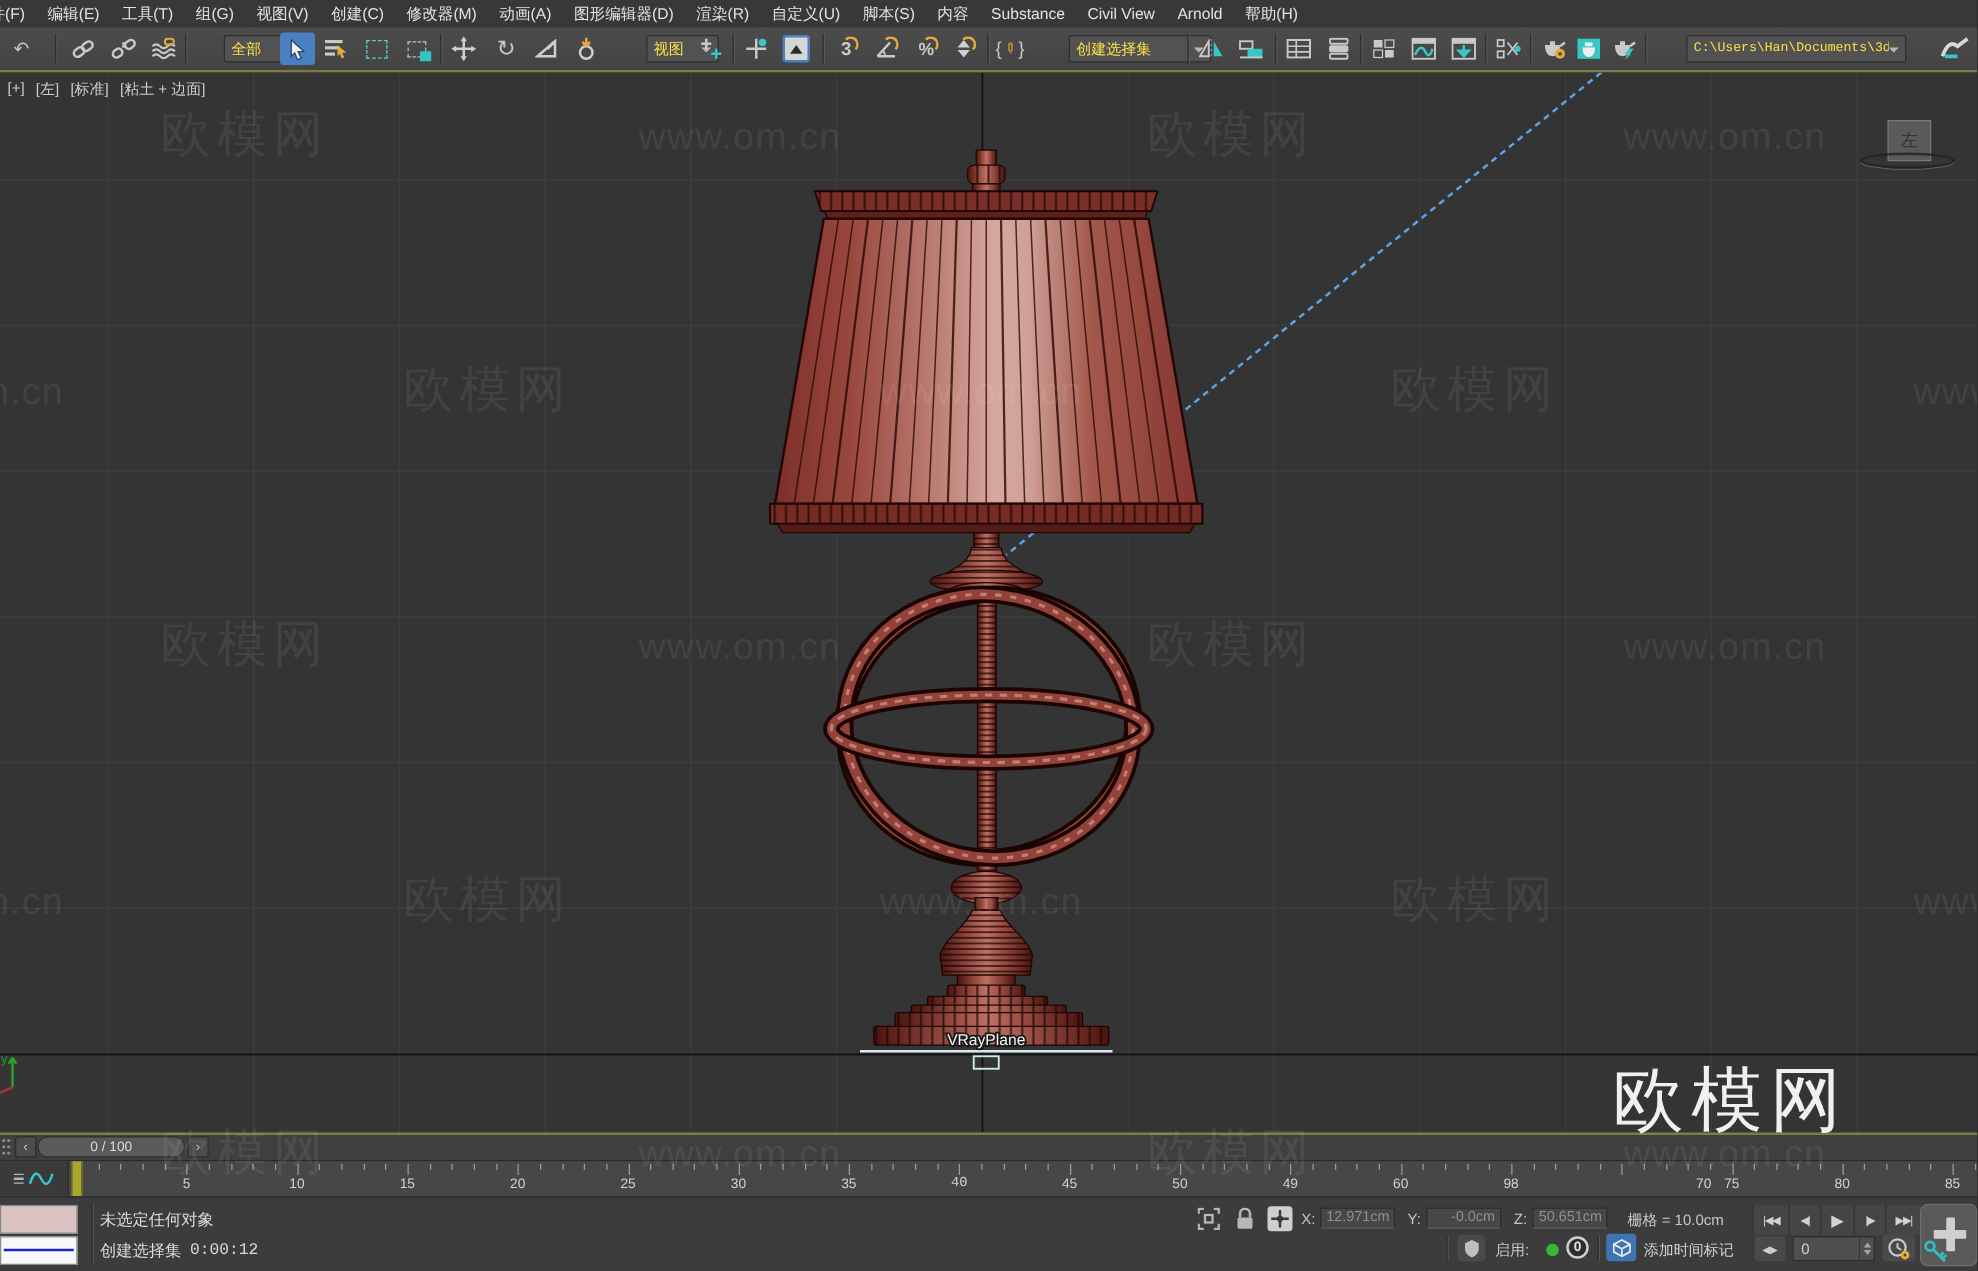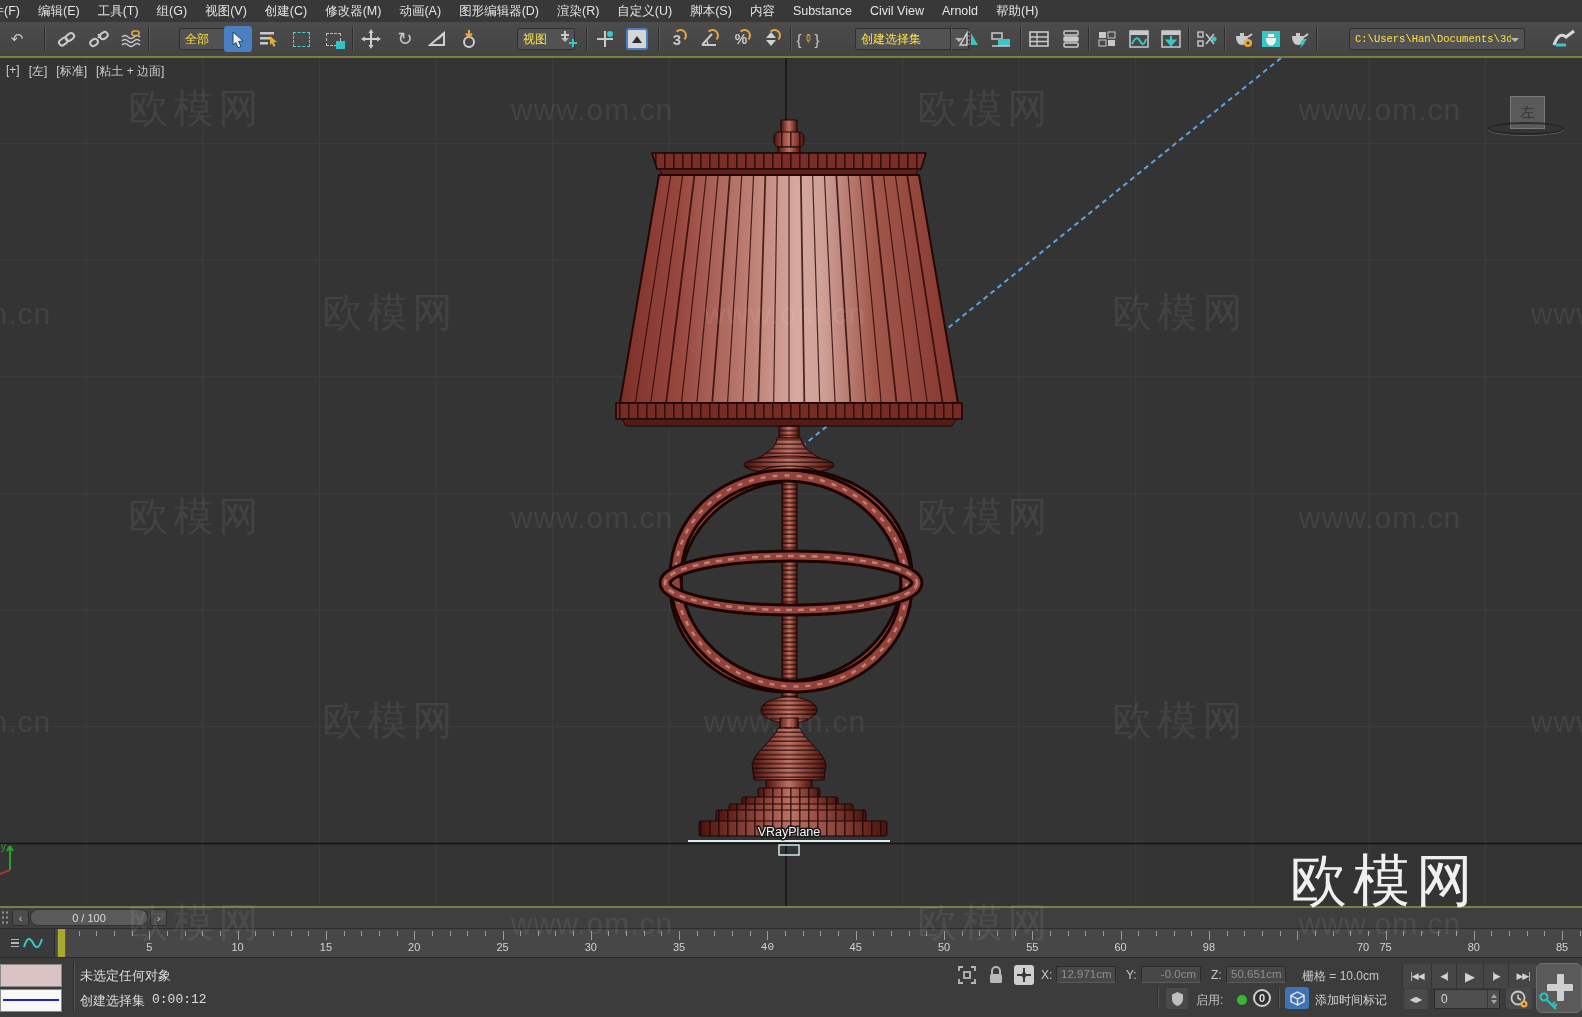--- a/index.html
+++ b/index.html
@@ -645,21 +645,21 @@
         <div class="tick-label" style="left: 149.3px;">5</div>
         <div class="tick-label" style="left: 237.6px;">10</div>
         <div class="tick-label" style="left: 325.9px; text-align: center;">15</div>
         <div class="tick-label" style="left: 414.2px;">20</div>
         <div class="tick-label" style="left: 502.5px;">25</div>
         <div class="tick-label" style="left: 590.8px;">30</div>
         <div class="tick-label" style="left: 679.1px;">35</div>
         <div class="tick-label" style="left: 767.4px; font-family: Liberation Mono, monospace;">40</div>
         <div class="tick-label" style="left: 855.7px;">45</div>
         <div class="tick-label" style="left: 944px;">50</div>
-        <div class="tick-label" style="left: 1032.3px;">55</div>
+        <div class="tick-label" style="left: 1032.3px;">49</div>
         <div class="tick-label" style="left: 1120.6px;">60</div>
         <div class="tick-label" style="left: 1208.9px;">98</div>
         <div class="tick-label" style="left: 1363px;">70</div>
         <div class="tick-label" style="left: 1385.5px;">75</div>
         <div class="tick-label" style="left: 1473.8px;">80</div>
         <div class="tick-label" style="left: 1562.1px;">85</div>
       </div>
     <div id="time-marker"></div>
   </div>
 

